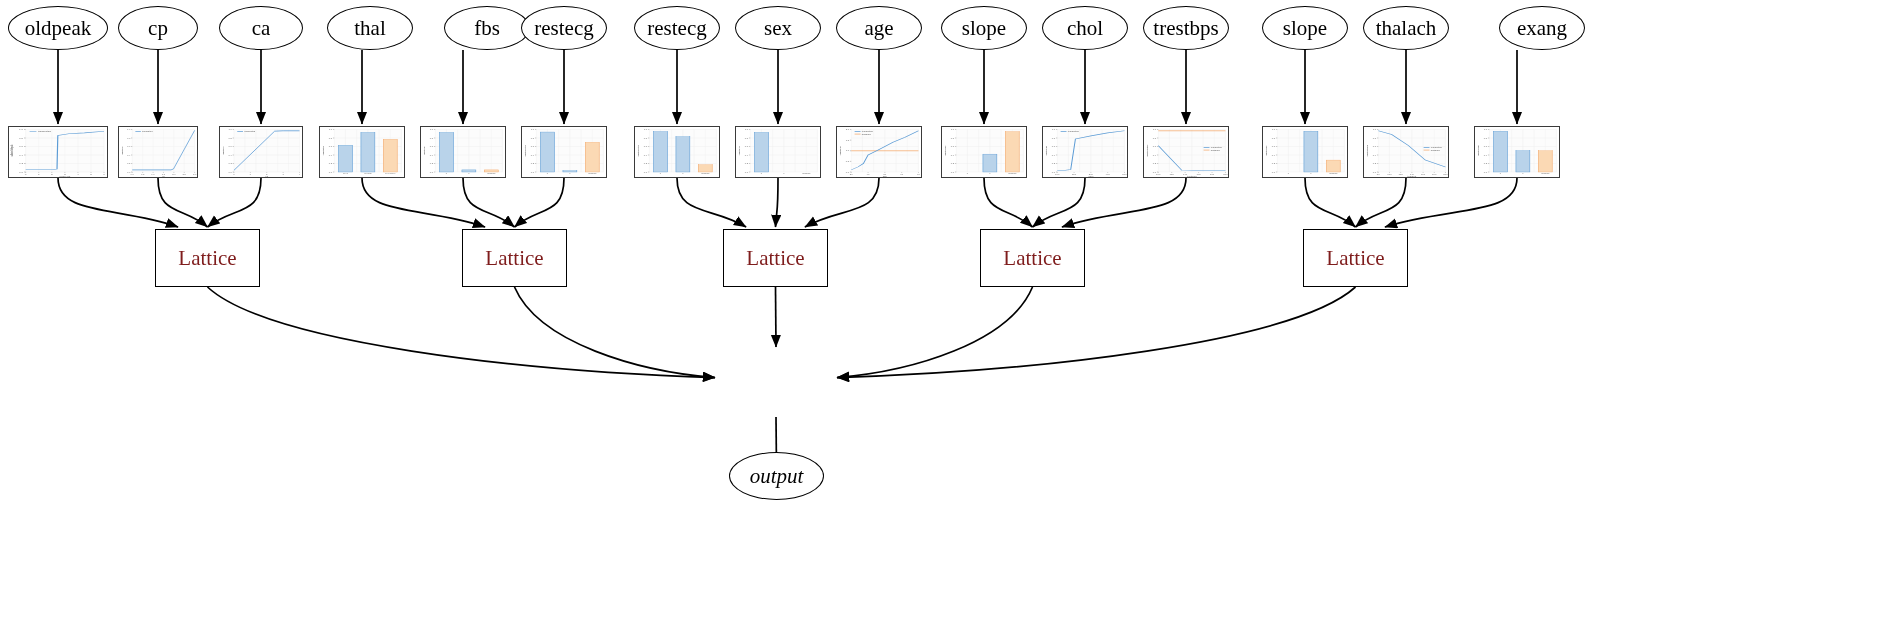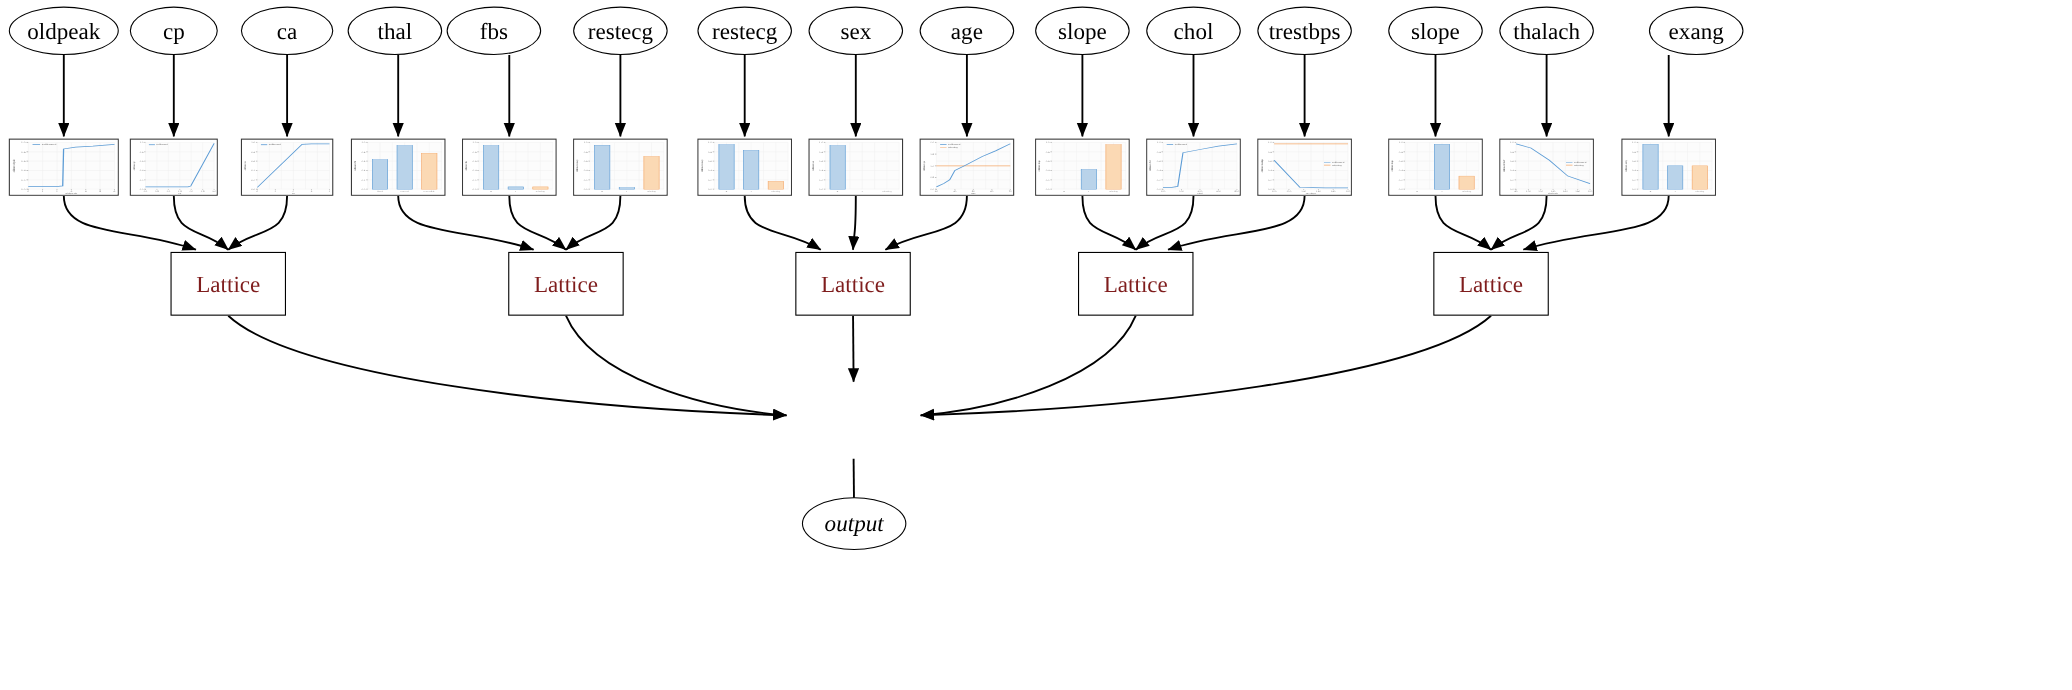--- a/index.html
+++ b/index.html
@@ -76,24 +76,24 @@
   <div id="ellipses">
       <div class="node ellipse-node" style="left: 8px; top: 6px; width: 100px; height: 44px;">
         <span>oldpeak</span>
       </div>
       <div class="node ellipse-node" style="left: 118px; top: 6px; width: 80px; height: 44px;">
         <span>cp</span>
       </div>
       <div class="node ellipse-node" style="left: 219px; top: 6px; width: 84px; height: 44px;">
         <span>ca</span>
       </div>
-      <div class="node ellipse-node" style="left: 316px; top: 6px; width: 86px; height: 44px;">
+      <div class="node ellipse-node" style="left: 327px; top: 6px; width: 86px; height: 44px;">
         <span>thal</span>
       </div>
-      <div class="node ellipse-node" style="left: 406px; top: 6px; width: 86px; height: 44px;">
+      <div class="node ellipse-node" style="left: 444px; top: 6px; width: 86px; height: 44px;">
         <span>fbs</span>
       </div>
       <div class="node ellipse-node" style="left: 521px; top: 6px; width: 86px; height: 44px;">
         <span>restecg</span>
       </div>
       <div class="node ellipse-node" style="left: 634px; top: 6px; width: 86px; height: 44px;">
         <span>restecg</span>
       </div>
       <div class="node ellipse-node" style="left: 735px; top: 6px; width: 86px; height: 44px; text-align: right;">
         <span>sex</span>

